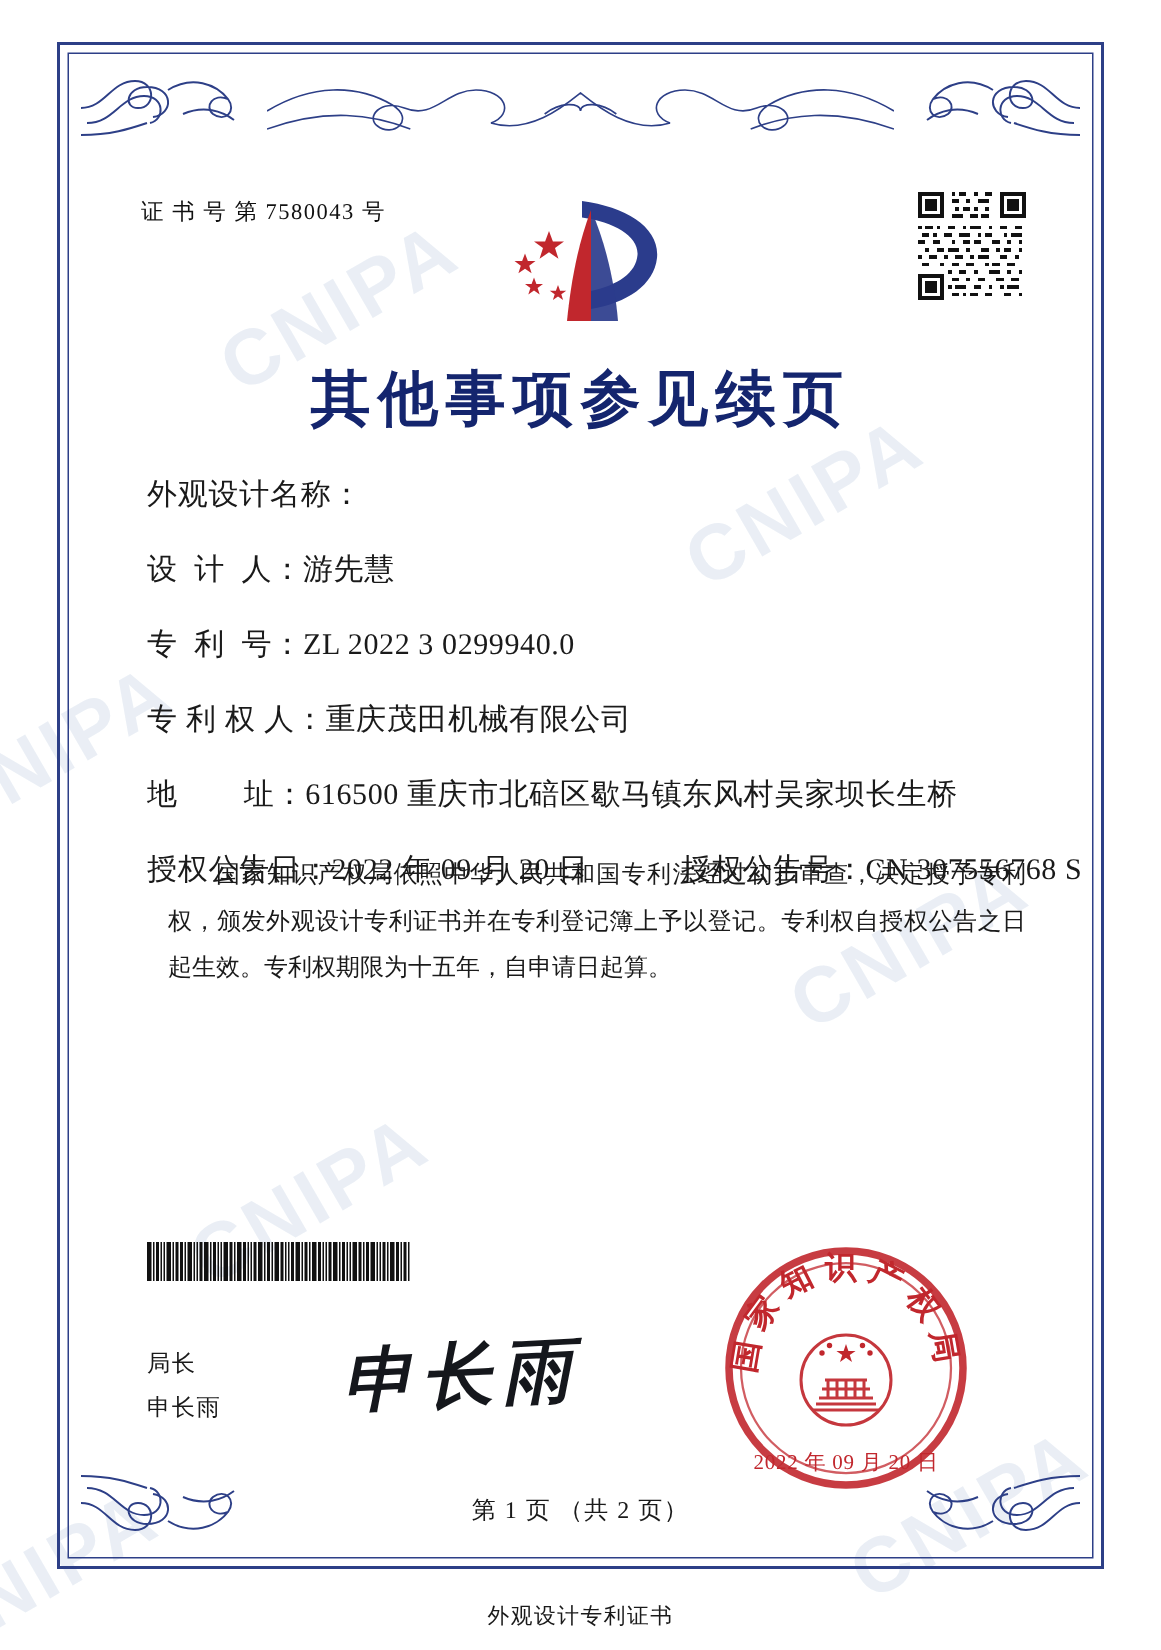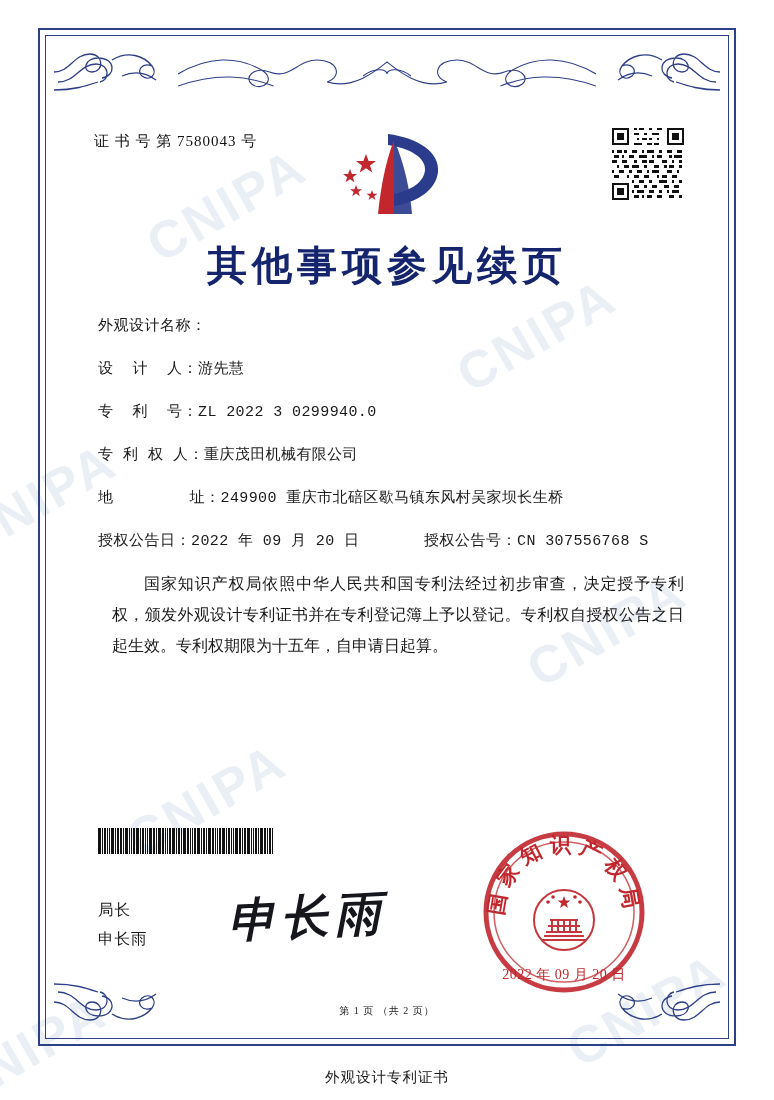--- a/index.html
+++ b/index.html
@@ -130,23 +130,22 @@
   .fields {
     position: absolute;
     left: 60px;
     right: 52px;
     top: 288px;
   }
   .field-row {
     display: flex;
     align-items: baseline;
     margin-bottom: 22px;
-    font-size: 15px;
+    font-size: 20px;
     line-height: 1.4;
-    font-family: Liberation Mono, monospace;
   }
   .field-label {
     flex: 0 0 auto;
     white-space: pre;
     letter-spacing: 0.5px;
   }
   .field-value {
     flex: 1 1 auto;
     letter-spacing: 0.4px;
   }
@@ -230,21 +229,21 @@
     font-size: 14px;
     letter-spacing: 0.5px;
   }
 
   
   .page-no {
     position: absolute;
     left: 0; right: 0;
     bottom: 28px;
     text-align: center;
-    font-size: 10px;
+    font-size: 16px;
     letter-spacing: 1px;
   }
   .bottom-note {
     position: absolute;
     left: 0; right: 0;
     top: 1068px;
     text-align: center;
     font-size: 14.5px;
     letter-spacing: 1px;
     z-index: 2;
@@ -466,21 +465,21 @@
     <div class="field-row">
       <span class="field-label">专  利  号：</span>
       <span class="field-value">ZL 2022 3 0299940.0</span>
     </div>
     <div class="field-row">
       <span class="field-label">专 利 权 人：</span>
       <span class="field-value">重庆茂田机械有限公司</span>
     </div>
     <div class="field-row">
       <span class="field-label">地        址：</span>
-      <span class="field-value">249900  重庆市北碚区歇马镇东风村吴家坝长生桥</span>
+      <span class="field-value">616500  重庆市北碚区歇马镇东风村吴家坝长生桥</span>
     </div>
     <div class="field-row two-col">
       <span class="field-label">授权公告日：</span>
       <span class="field-value">2022 年 09 月 20 日</span>
       <span class="field-label2">授权公告号：</span>
       <span class="field-value">CN 307556768 S</span>
     </div>
   </div>
 
   <div class="paras">

